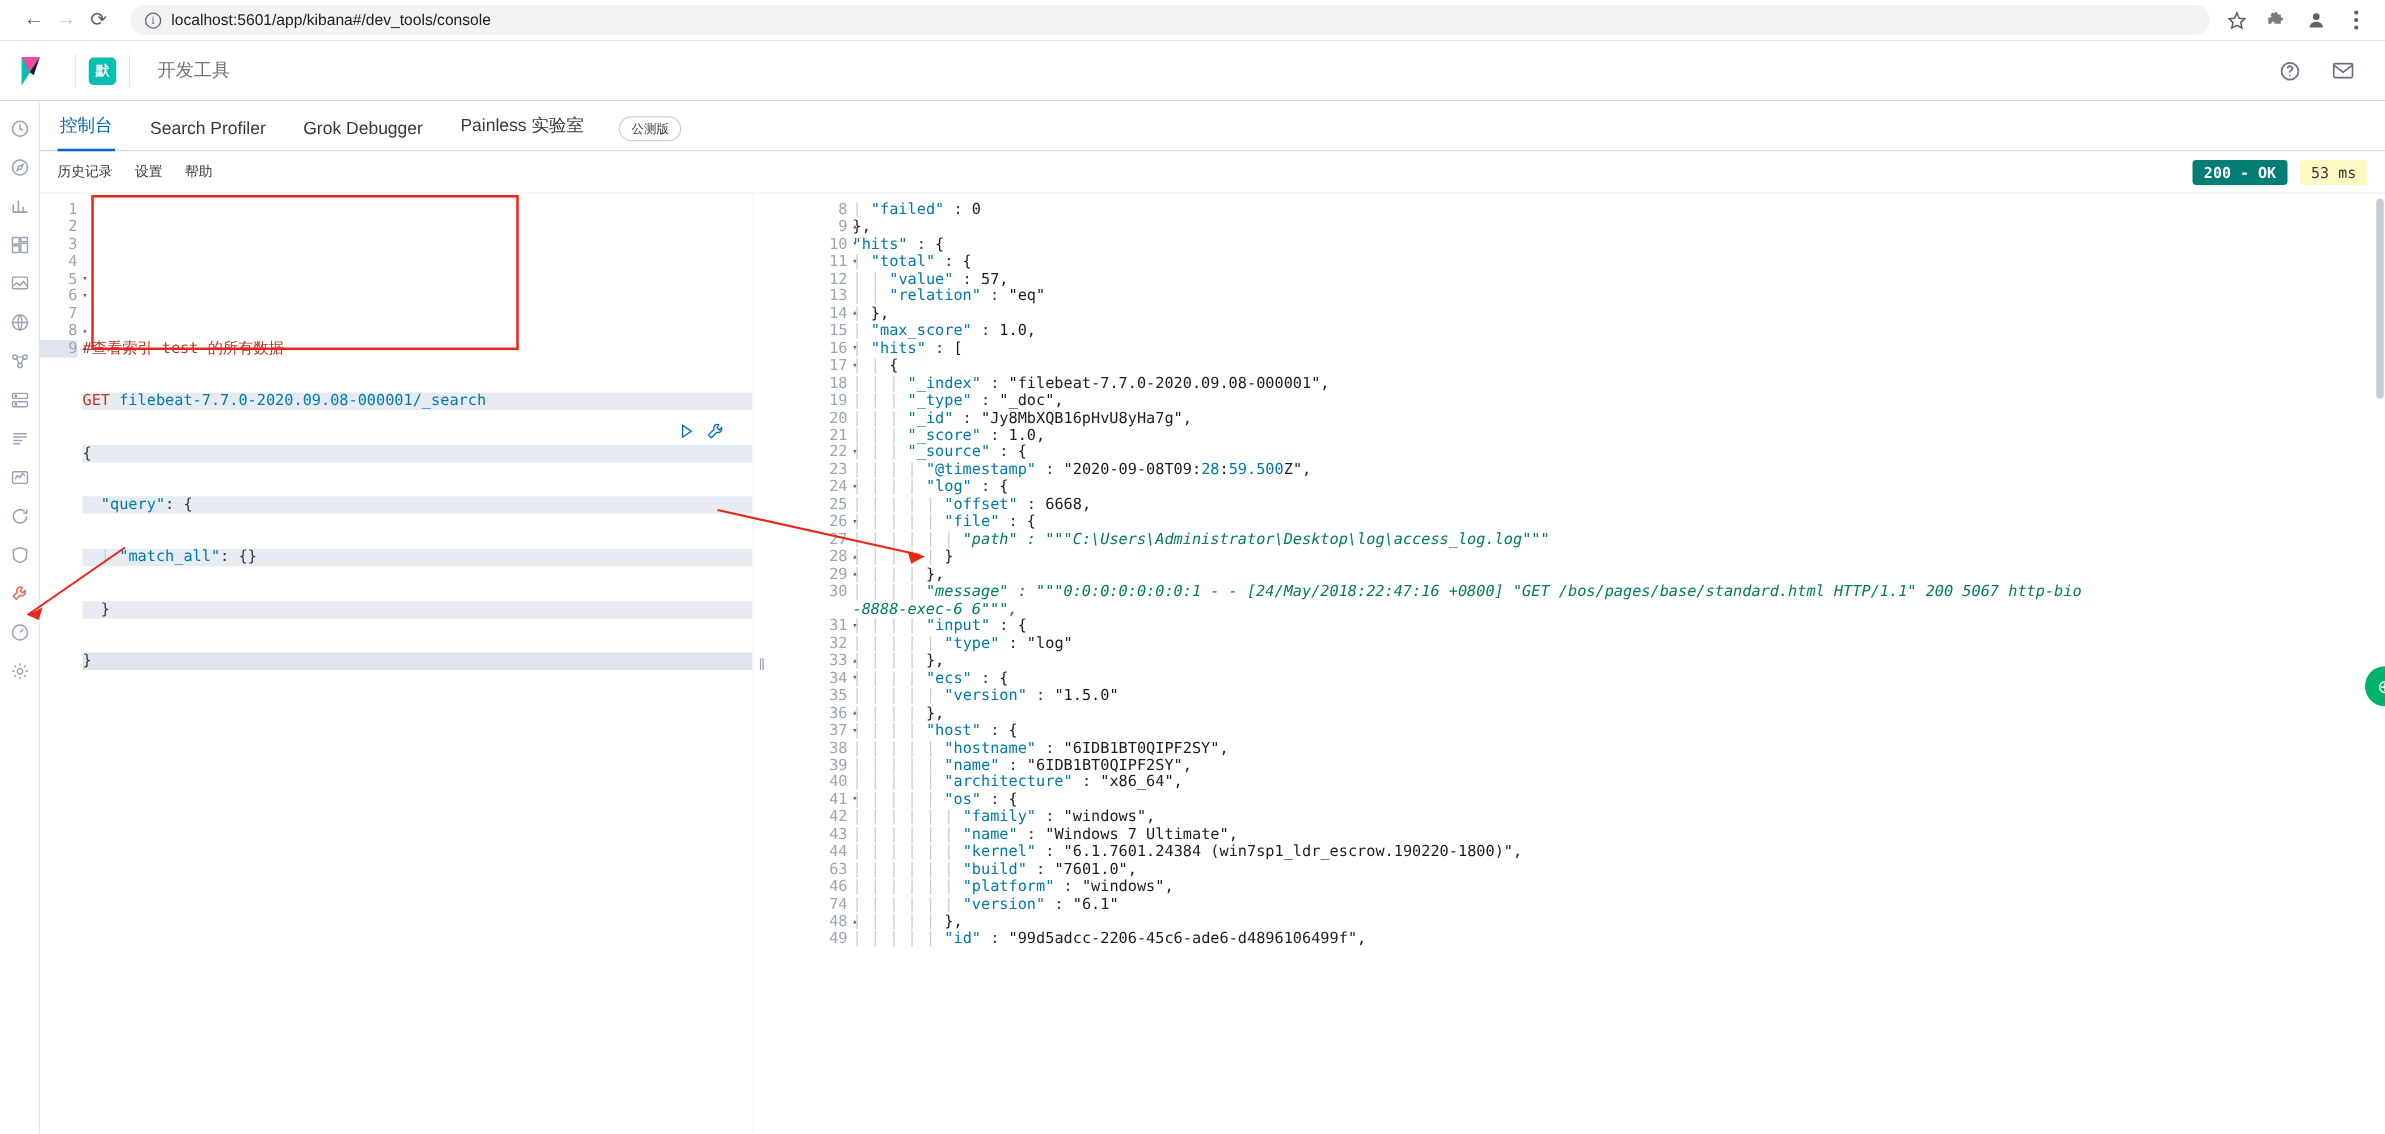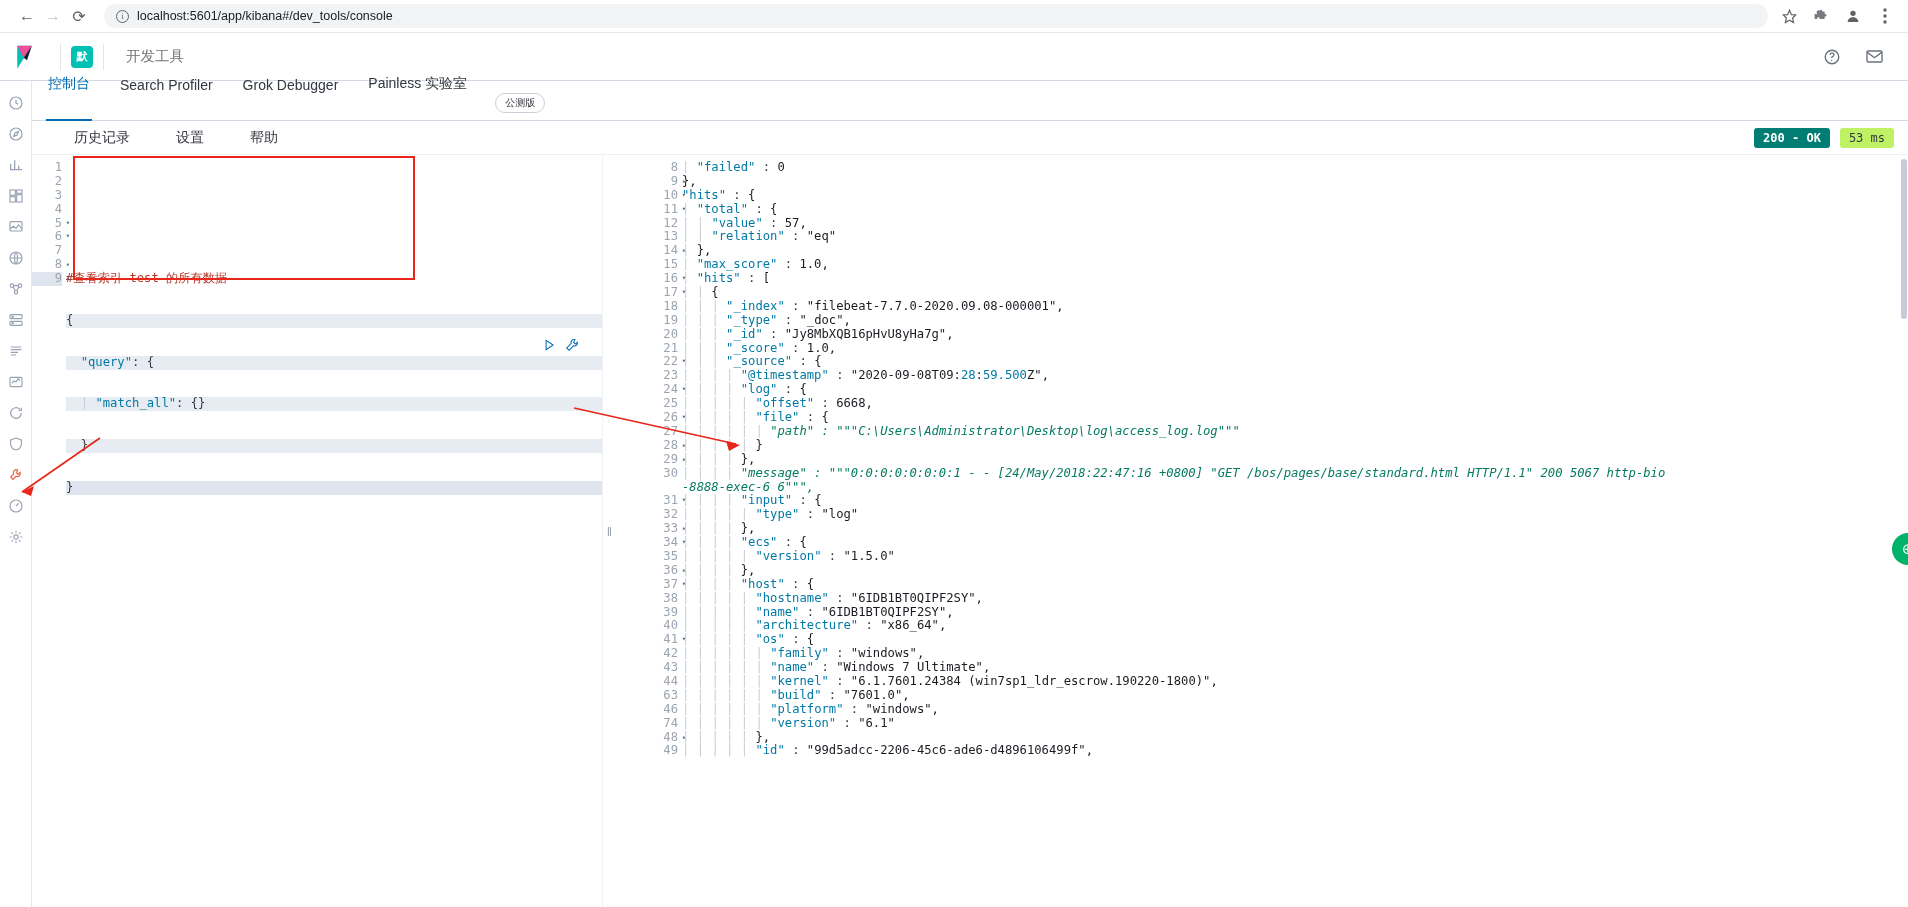--- a/index.html
+++ b/index.html
@@ -84,21 +84,21 @@
   
   .tabs-row {
     height: 40px; min-height: 40px;
     display: flex; align-items: flex-end;
     border-bottom: 1px solid #d3dae6;
     padding: 0 14px;
     gap: 26px;
   }
   .tab {
     font-size: 14px; color: #343741;
-    padding: 0 2px 27px 2px;
+    padding: 0 2px 10px 2px;
     position: relative; white-space: nowrap;
   }
   .tab.active { color: #006bb4; }
   .tab.active::after {
     content:''; position:absolute; left:0; right:0; bottom:-1px;
     height: 2px; background: #006bb4;
   }
   .beta-badge {
     display: inline-block;
     border: 1px solid #c9cfd8; border-radius: 11px;
@@ -108,30 +108,30 @@
   }
 
   
   .console-toolbar {
     height: 34px; min-height: 34px;
     display: flex; align-items: center;
     padding: 0 14px; gap: 18px;
     border-bottom: 1px solid #eef0f4;
     position: relative;
   }
-  .ctb-item { font-size: 14px; color: #343741; margin-left: 28px; }
+  .ctb-item { font-size: 11px; color: #343741; }
   .status-wrap { margin-left: auto; display: flex; align-items: center; gap: 10px; }
   .status-ok {
     background: #017D73; color: #fff;
     font-size: 12px; font-weight: bold;
     padding: 3px 9px; border-radius: 3px;
     font-family: "DejaVu Sans Mono", monospace;
   }
   .status-time {
-    background: #bef264; color: #343741;
+    background: #fef9c3; color: #343741;
     font-size: 12px;
     padding: 3px 9px; border-radius: 3px;
     font-family: "DejaVu Sans Mono", monospace;
   }
 
   
   .panes { flex: 1; display: flex; min-height: 0; position: relative; }
   .pane-left { width: 570px; min-width: 570px; position: relative; background: #fff; overflow: hidden;}
   .splitter {
     width: 14px; min-width:14px; background: #fff;
@@ -405,20 +405,21 @@
               <div class="ln">5<span class="fold">▾</span></div>
               <div class="ln">6<span class="fold">▾</span></div>
               <div class="ln">7</div>
               <div class="ln">8<span class="fold">▴</span></div>
               <div class="ln" style="background:#dfe5ee;">9<span class="fold">▴</span></div>
             </div>
             <div class="code-lines">
               <div class="cl">&nbsp;</div>
               <div class="cl">&nbsp;</div>
               <div class="cl"><span class="tk-comment">#查看索引 test 的所有数据</span></div>
+              <div class="cl hl-line"><span class="tk-method">GET</span> <span class="tk-url">filebeat-7.7.0-2020.09.08-000001/_search</span></div>
               <div class="cl hl-line"><span class="tk-punc">{</span></div>
               <div class="cl hl-line">  <span class="tk-key">"query"</span><span class="tk-punc">: {</span></div>
               <div class="cl hl-line">  <span class="tk-pipe">|</span> <span class="tk-key">"match_all"</span><span class="tk-punc">: {}</span></div>
               <div class="cl hl-line">  <span class="tk-punc">}</span></div>
               <div class="cl sel-line"><span class="tk-punc">}</span></div>
             </div>
           </div>
 
           <div class="editor-actions">
             <span class="ea-ico">

